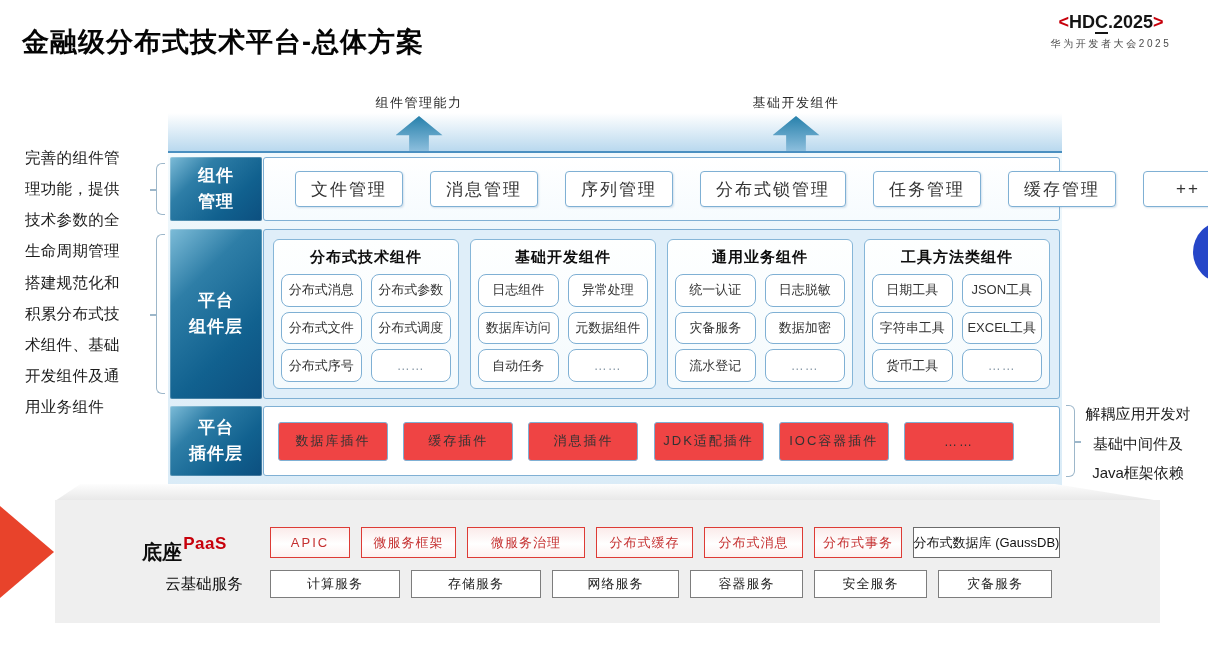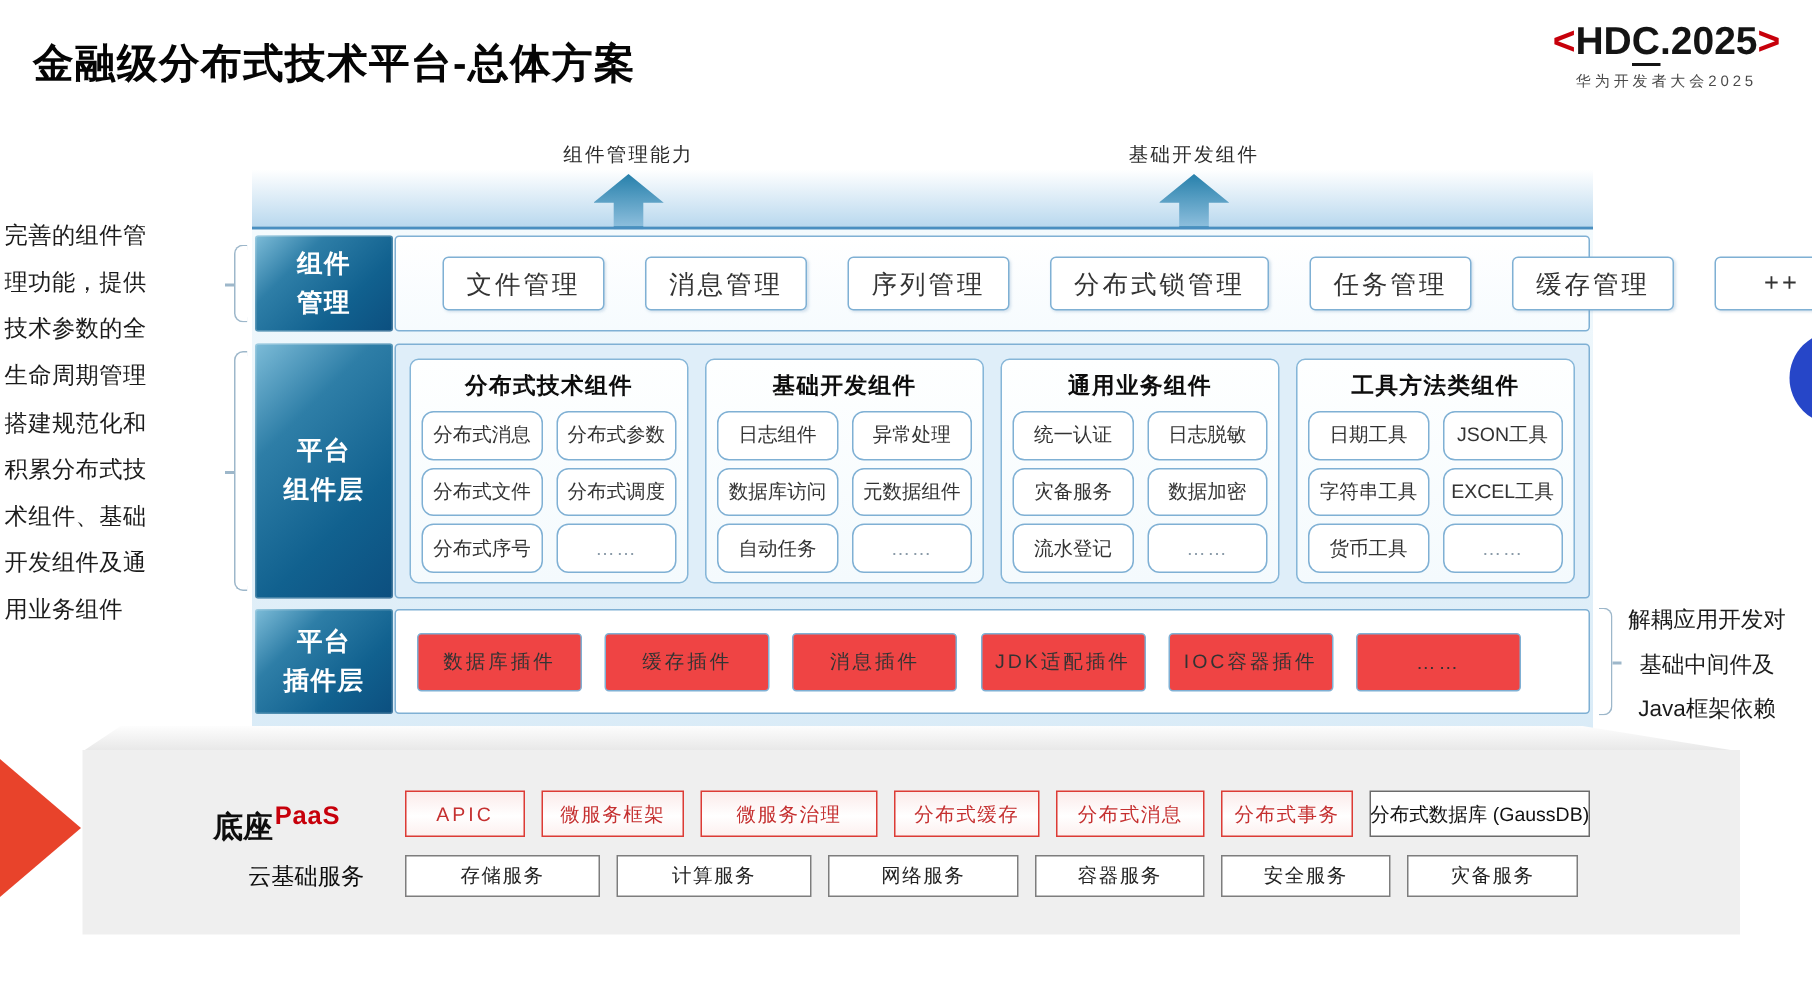--- a/index.html
+++ b/index.html
@@ -7,21 +7,21 @@
     width:1208px;height:663px;position:relative;overflow:hidden;
     background:#ffffff;
     font-family:"Liberation Sans","DejaVu Sans",sans-serif;
     color:#1b1b1b;
   }
   .abs{position:absolute;}
 
   
   .title{left:22px;top:24px;font-size:27px;font-weight:bold;letter-spacing:1px;color:#050505;}
   .logo{top:12px;right:2px;width:190px;text-align:center;}
-  .logo-main{font-size:26px;font-weight:bold;color:#141414;white-space:nowrap;}
+  .logo-main{font-size:18px;font-weight:bold;color:#141414;white-space:nowrap;}
   .logo-main .red{color:#c7000b;}
   .logo-main .ul{border-bottom:2.5px solid #141414;padding-bottom:0;}
   .logo-sub{font-size:10px;letter-spacing:2.6px;color:#4a4a4a;margin-top:4px;white-space:nowrap;}
 
   
   .cap{width:124px;text-align:center;}
   .cap-label{font-size:13px;color:#2a2a2a;letter-spacing:1.5px;}
   .cap-shape{width:47px;height:37px;margin:4px auto 0;background:#1e7ba7;
     clip-path:polygon(50% 0,100% 52%,71% 52%,71% 100%,29% 100%,29% 52%,0 52%);}
 
@@ -72,21 +72,21 @@
   
   .braceL{width:8px;border:1.5px solid #9db7ca;border-right:none;border-radius:6px 0 0 6px;}
   .braceL::before{content:"";position:absolute;left:-7px;top:50%;width:6px;height:1.5px;background:#9db7ca;}
   #braceL1{left:156px;top:163px;height:50px;}
   #braceL2{left:156px;top:234px;height:158px;}
   .braceR{width:8px;border:1.5px solid #9db7ca;border-left:none;border-radius:0 6px 6px 0;}
   .braceR::after{content:"";position:absolute;right:-7px;top:50%;width:6px;height:1.5px;background:#9db7ca;}
   #braceR1{left:1066px;top:405px;height:70px;}
 
   
-  .noteL{left:3px;width:99px;font-size:15.5px;line-height:31px;color:#1b1b1b;letter-spacing:.3px;}
+  .noteL{left:25px;width:99px;font-size:15.5px;line-height:31px;color:#1b1b1b;letter-spacing:.3px;}
   #noteL1{top:142px;}
   #noteL2{top:267px;}
   #noteR{left:1080px;top:399px;width:116px;text-align:center;font-size:15px;line-height:29.5px;color:#1b1b1b;}
 
   .circle{left:1193px;top:221px;width:62px;height:62px;border-radius:50%;background:#2646c8;}
 
   
   #baseTop{left:55px;top:484px;width:1105px;height:17px;
     background:linear-gradient(180deg,#fdfdfd,#e7e7e7);
     clip-path:polygon(0 100%,2.3% 0,90.5% 0,100% 100%);}
@@ -233,19 +233,19 @@
   <div class="rchip" style="width:80px;letter-spacing:2px;">APIC</div>
   <div class="rchip" style="width:95px;">微服务框架</div>
   <div class="rchip" style="width:118px;">微服务治理</div>
   <div class="rchip" style="width:97px;">分布式缓存</div>
   <div class="rchip" style="width:99px;">分布式消息</div>
   <div class="rchip" style="width:88px;">分布式事务</div>
   <div class="dbchip" style="width:147px;">分布式数据库 (GaussDB)</div>
 </div>
 
 <div class="abs" id="cloudRow">
+  <div class="cchip" style="width:130px;">计算服务</div>
   <div class="cchip" style="width:130px;">存储服务</div>
-  <div class="cchip" style="width:130px;">计算服务</div>
   <div class="cchip" style="width:127px;">网络服务</div>
   <div class="cchip" style="width:113px;">容器服务</div>
   <div class="cchip" style="width:113px;">安全服务</div>
   <div class="cchip" style="width:114px;">灾备服务</div>
 </div>
 
 </body></html>

